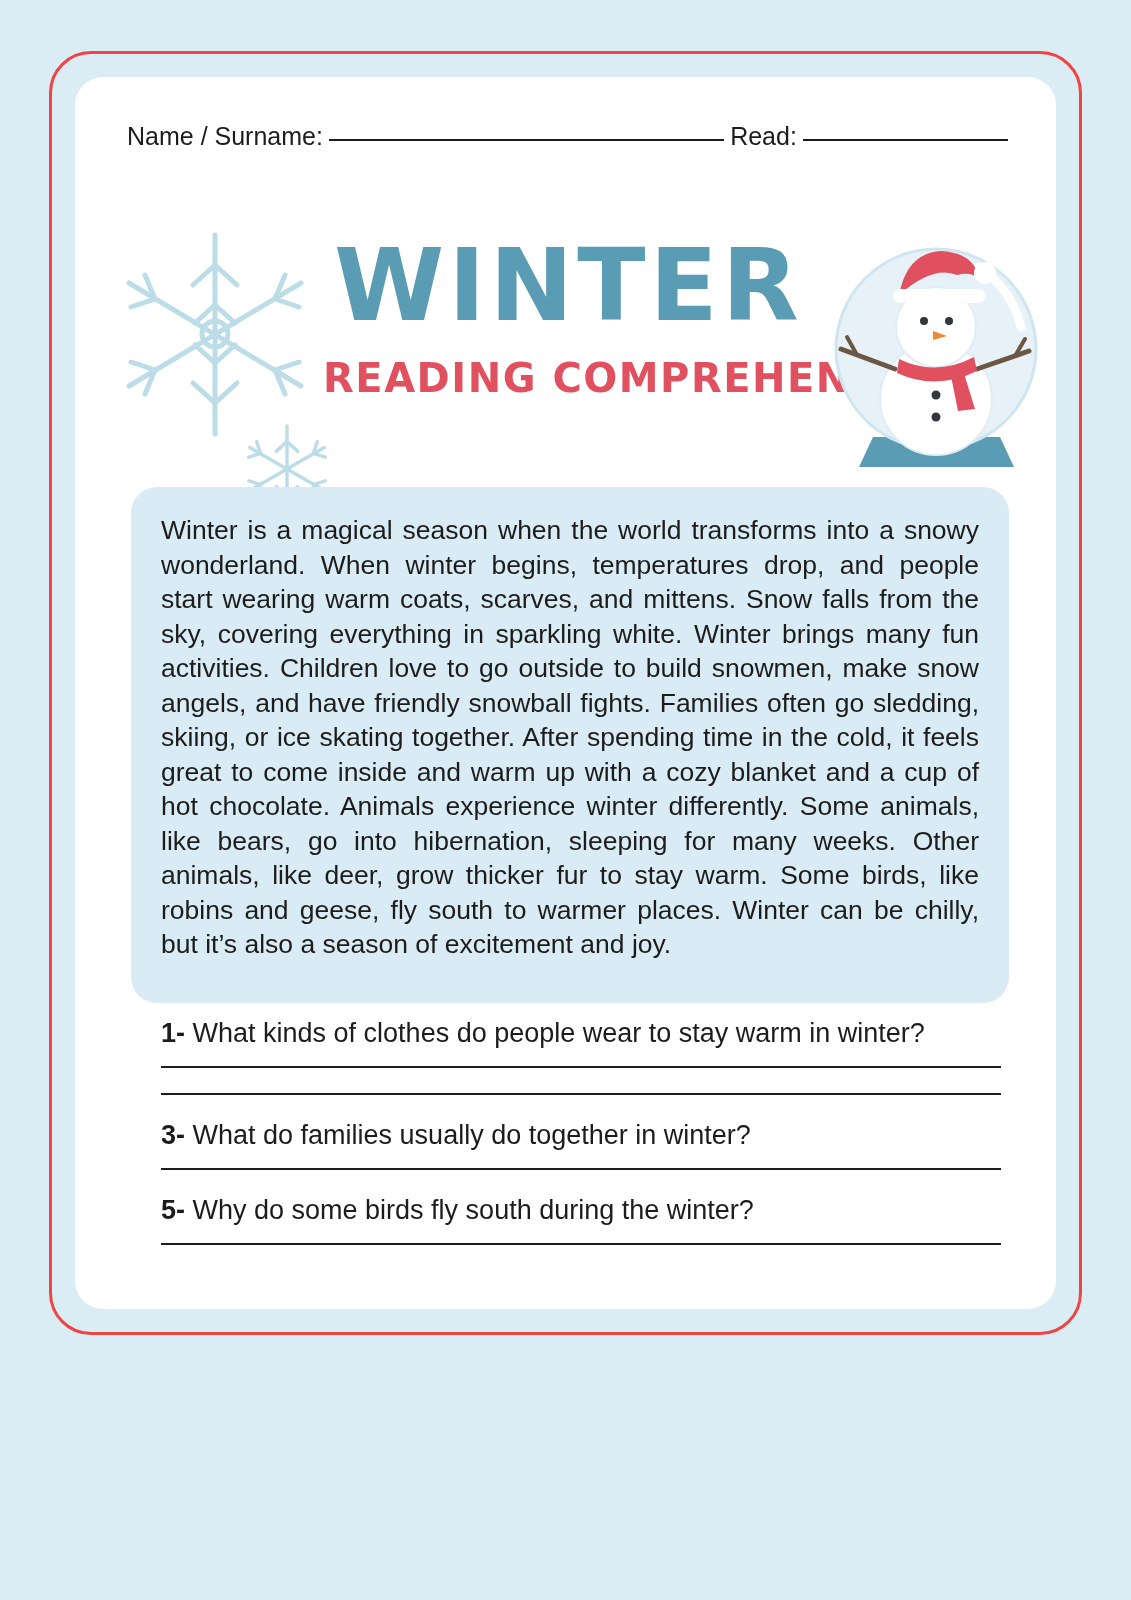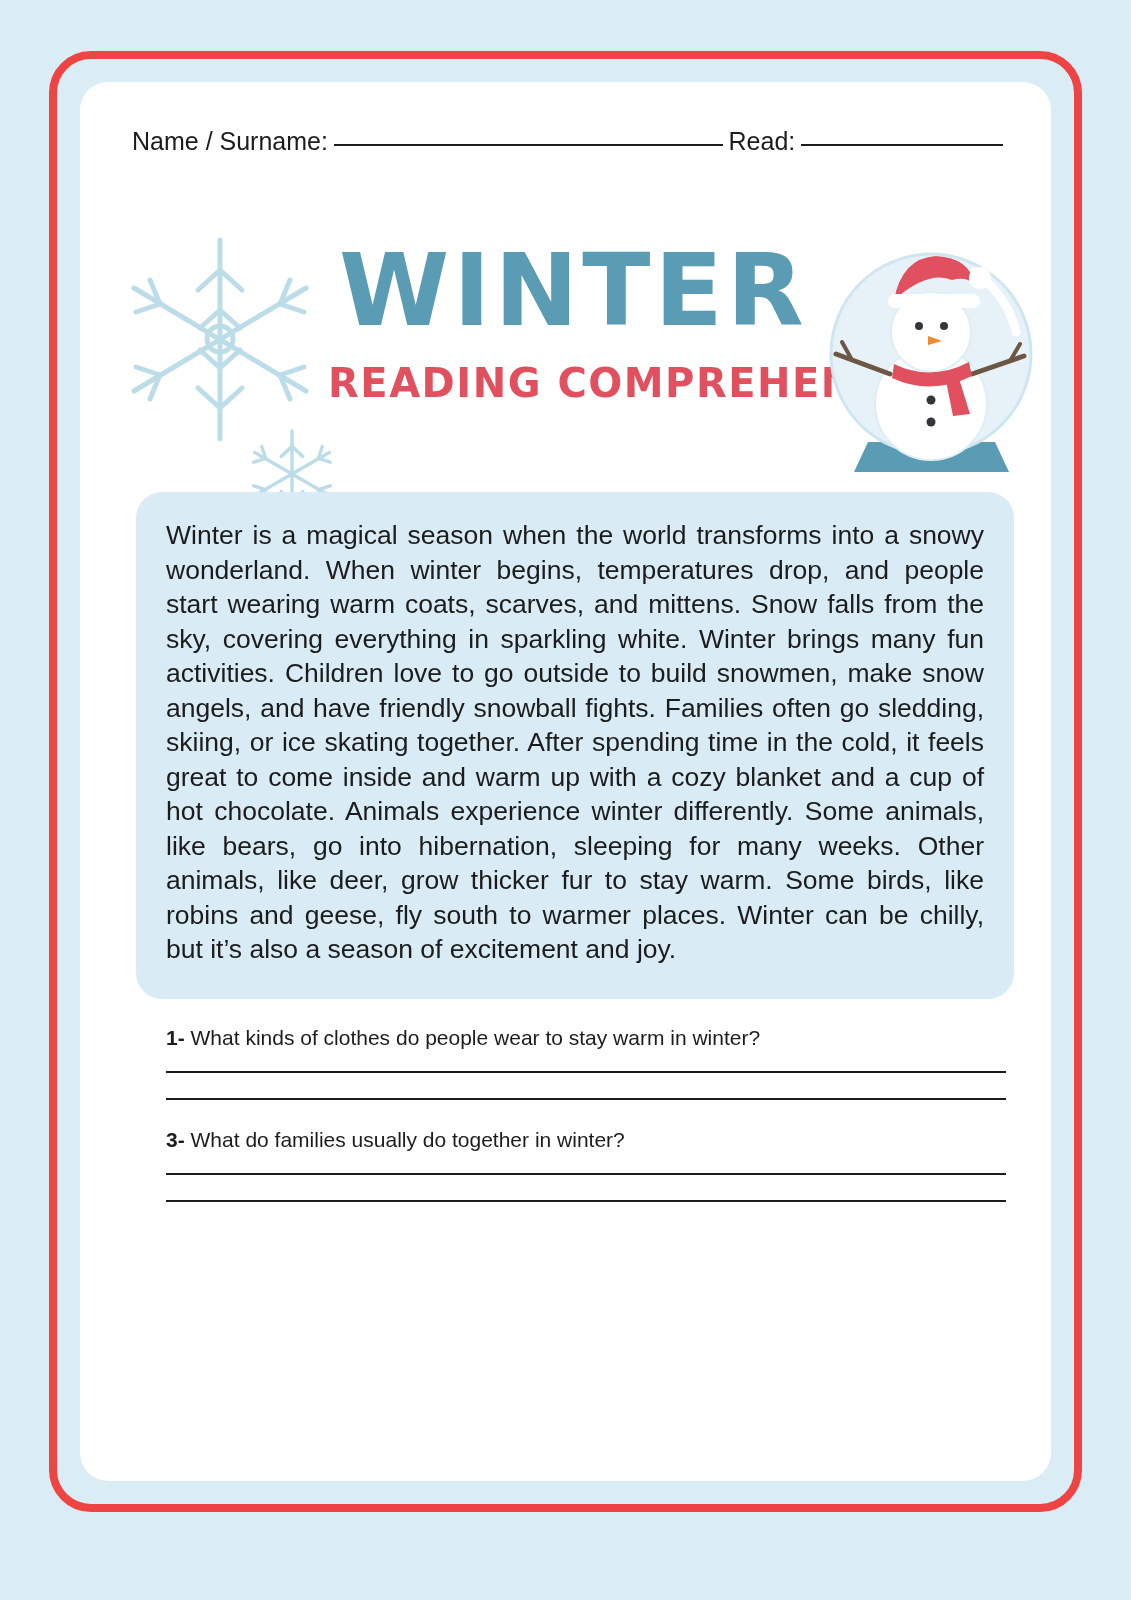--- a/index.html
+++ b/index.html
@@ -11,22 +11,22 @@
     height: 1600px;
     background: #daecf4;
     font-family: "Liberation Sans", sans-serif;
     overflow: hidden;
   }
   .page {
     position: absolute;
     left: 49px;
     top: 51px;
     width: 1033px;
-    height: 1461px;
-    border: 8px solid #ef4444;
+    height: 1284px;
+    border: 3px solid #ef4444;
     border-radius: 42px;
     background: #daecf4;
     box-sizing: border-box;
   }
   .sheet {
     position: absolute;
     left: 23px;
     top: 23px;
     right: 23px;
     bottom: 23px;
@@ -120,39 +120,39 @@
   }
 
   
   .passage {
     position: absolute;
     left: 56px;
     top: 410px;
     width: 878px;
     background: #d9ecf5;
     border-radius: 26px;
-    padding: 26px 30px 32px 30px;
+    padding: 26px 30px 41px 30px;
     box-sizing: border-box;
     font-size: 26.5px;
     line-height: 34.5px;
     color: #1c1c1c;
     text-align: justify;
     text-justify: inter-word;
   }
 
   
   .questions {
     position: absolute;
     left: 86px;
     top: 940px;
     width: 840px;
   }
   .qblock { margin-bottom: 16px; }
   .qtext {
-    font-size: 21px;
+    font-size: 27px;
     color: #1c1c1c;
     line-height: 32px;
     margin-bottom: 16px;
   }
   .qnum {
     font-weight: bold;
   }
   .answer-line {
     border-bottom: 2px solid #1c1c1c;
     height: 1px;
@@ -277,18 +277,22 @@
       <div class="qblock">
         <div class="qtext">
           <span class="qnum">3-</span>
           <span>What do families usually do together in winter?</span>
         </div>
         <div class="answer-line"></div>
       </div>
 
 
       <div class="qblock">
+        <div class="qtext">
+          <span class="qnum">5-</span>
+          <span>Why do some birds fly south during the winter?</span>
+        </div>
         <div class="answer-line"></div>
       </div>
 
     </div>
   </div>
 </div>
 
 </body></html>

